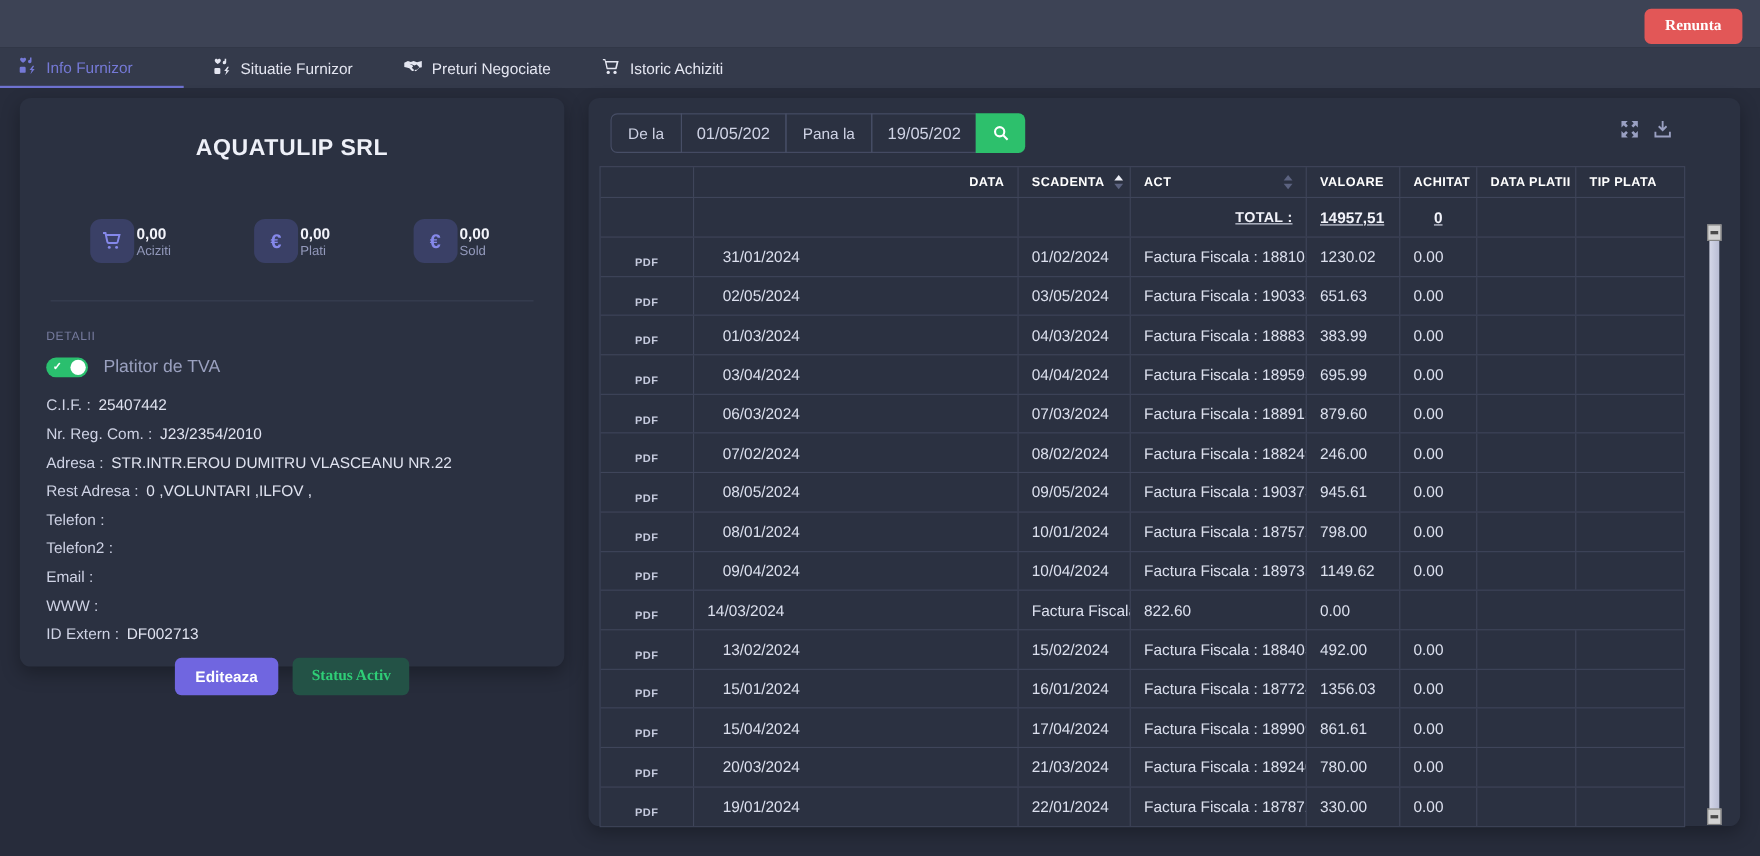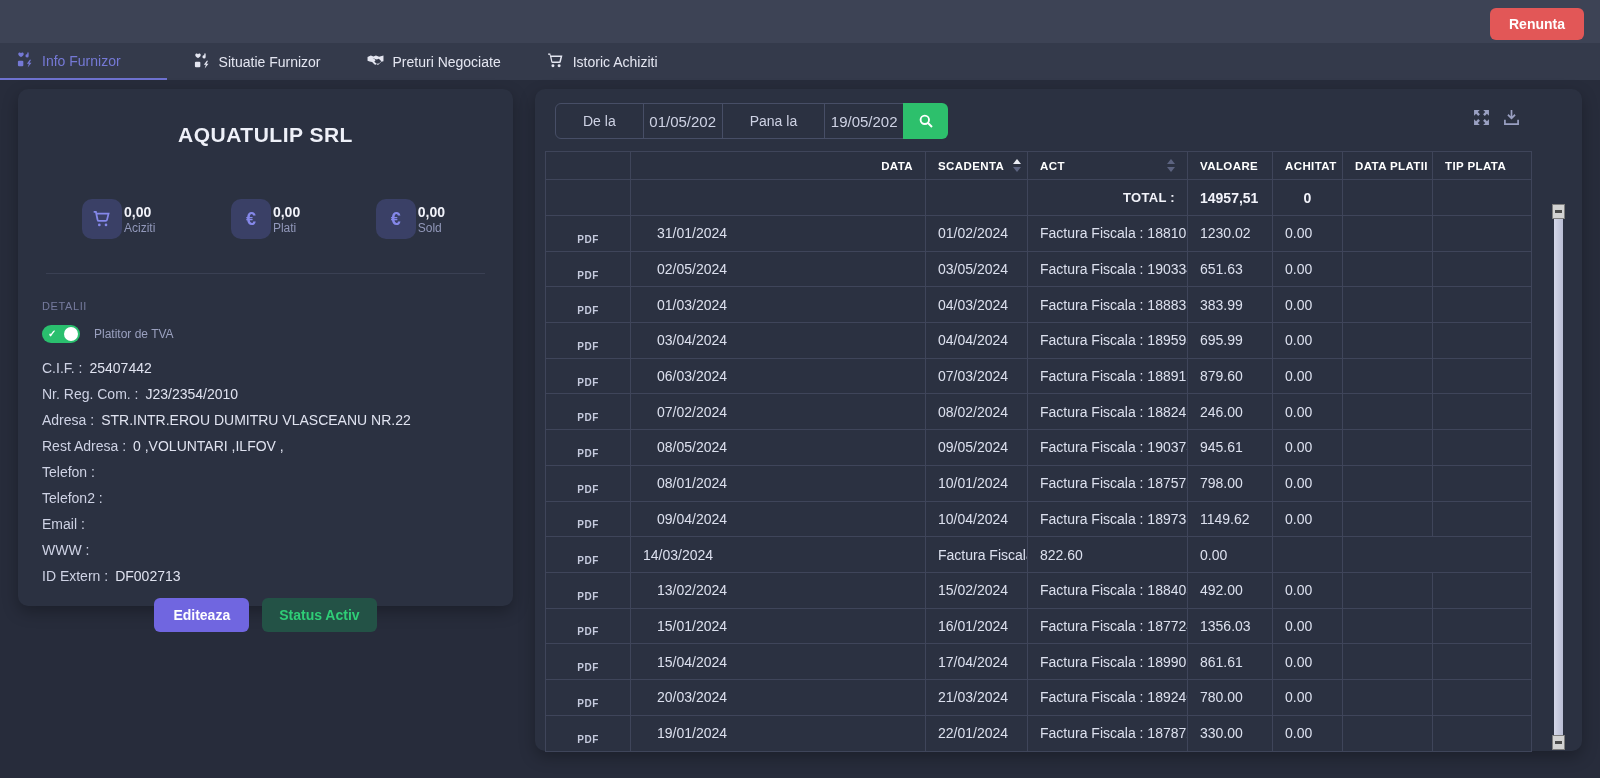--- a/index.html
+++ b/index.html
@@ -8,20 +8,21 @@
     background: #272c3b;
     font-family: "Liberation Sans", sans-serif;
     color: #dce0ee;
     position: relative;
   }
   
   .topbar {
     height: 43px; background: #3d4355;
     display: flex; justify-content: flex-end; align-items: center;
     padding-right: 16px;
+    font-family: Liberation Serif, serif;
   }
   .btn-renunta {
     background: #e25757; color: #fff; font-weight: bold; font-size: 14px;
     border: none; border-radius: 6px; padding: 8px 19px; cursor: pointer;
     font-family: inherit; margin-top: 4px;
   }
   
   .tabbar { height: 37px; background: #343a4b; display: flex; align-items: stretch; }
   .tab {
     display: flex; align-items: center; gap: 9px; padding: 0 20px;
@@ -53,44 +54,44 @@
   .stat-icon svg { width: 20px; height: 20px; stroke: #8588ea; fill: none; stroke-width: 1.6; }
   .stat-icon svg circle.wheel { fill: #8588ea; stroke: none; }
   .stat-value { font-size: 14px; font-weight: bold; color: #f2f3fa; }
   .stat-label { font-size: 12px; color: #9298ba; margin-top: 1px; }
   .divider { border: none; border-top: 1px solid #3a4053; margin: 34px 4px 0; }
   .details-title { margin-top: 26px; font-size: 11px; color: #767b9e; letter-spacing: .6px; }
   .toggle-row { display: flex; align-items: center; gap: 14px; margin-top: 13px; }
   .toggle { width: 38px; height: 18px; border-radius: 9px; background: #2abf6e; position: relative; cursor: pointer; }
   .toggle .check { position: absolute; left: 6px; top: 50%; transform: translateY(-52%); color: #fff; font-size: 10px; font-weight: bold; }
   .toggle .knob { position: absolute; right: 2px; top: 2px; width: 14px; height: 14px; border-radius: 50%; background: #fff; }
-  .toggle-label { font-size: 12px; color: #9aa0bf; }
+  .toggle-label { font-size: 16px; color: #9aa0bf; }
   .fields { margin-top: 17px; }
   .field { margin-bottom: 10px; font-size: 14px; line-height: 16px; color: #ced2e4; }
   .f-value { color: #e0e3f0; margin-left: 7px; }
   .actions { display: flex; gap: 13px; justify-content: center; margin-top: 14px; }
   .btn-edit {
     background: #7066e0; color: #fff; font-weight: bold; font-size: 14px;
     border: none; border-radius: 6px; padding: 9px 19px; cursor: pointer; font-family: inherit;
   }
   .btn-status {
     background: #235246; color: #2fce77; font-weight: bold; font-size: 14px;
-    border: none; border-radius: 6px; padding: 9px 17px; cursor: pointer; font-family: Liberation Sans, sans-serif;
+    border: none; border-radius: 6px; padding: 9px 17px; cursor: pointer; font-family: Liberation Serif, serif;
   }
   
   .panel-top { display: flex; justify-content: space-between; align-items: flex-start; padding: 4px 10px 12px 10px; }
   .filter-group { display: flex; align-items: stretch; height: 36px; }
   .fg-cell {
     border: 1px solid #474e66; margin-left: -1px;
-    display: flex; align-items: center; padding: 0 27px;
+    display: flex; align-items: center; padding: 0 15px;
     font-size: 14px; color: #ced2e4; background: transparent;
   }
   .fg-cell:first-child { margin-left: 0; border-radius: 6px 0 0 6px; }
   .fg-input {
-    width: 80px; background: transparent; border: 1px solid #474e66; margin-left: -1px;
+    width: 96px; background: transparent; border: 1px solid #474e66; margin-left: -1px;
     color: #ced2e4; font-size: 15px; text-align: center; font-family: inherit; outline: none;
   }
   .btn-search {
     width: 45px; background: #2dc06c; border: none; border-radius: 0 6px 6px 0;
     display: flex; align-items: center; justify-content: center; cursor: pointer; margin-left: -1px;
   }
   .btn-search svg { width: 16px; height: 16px; }
   .panel-icons { display: flex; gap: 13px; margin-top: 6px; margin-right: 42px; }
   .icon-btn { background: none; border: none; cursor: pointer; padding: 0; }
   .icon-btn svg { width: 17px; height: 17px; fill: #9aa0c2; }
@@ -106,21 +107,21 @@
     font-size: 11.5px; font-weight: bold; color: #fff; letter-spacing: .4px;
     border-right: 1px solid #3f455a; overflow: hidden; white-space: nowrap; cursor: pointer;
   }
   .th:last-child, .td:last-child { border-right: none; }
   .th.col-data { padding-left: 15px; justify-content: flex-end; }
   .sort { display: flex; flex-direction: column; gap: 3px; margin-left: 9px; }
   .sort.right { margin-left: auto; }
   .tri-up { width: 0; height: 0; border-left: 4px solid transparent; border-right: 4px solid transparent; border-bottom: 5px solid #5c6380; }
   .tri-down { width: 0; height: 0; border-left: 4px solid transparent; border-right: 4px solid transparent; border-top: 5px solid #5c6380; }
   .tri-up.on { border-bottom-color: #eceef6; }
-  .total-row { height: 36px; border-bottom: 1px solid #3f455a; }
+  .total-row { height: 36px; border-bottom: 1px solid #3f455a; text-decoration: underline; }
   .total-row .td { font-weight: bold; color: #f2f3fa; }
   .td.cell-total-label { justify-content: flex-end; font-size: 13px; letter-spacing: .3px; }
   .td.cell-center { justify-content: center; }
   .tr { height: 35.7px; border-bottom: 1px solid #3f455a; }
   .tr:last-child { border-bottom: none; }
   .td {
     display: flex; align-items: center; padding: 0 12px; font-size: 14px;
     color: #dce0ee; border-right: 1px solid #3f455a; overflow: hidden; white-space: nowrap;
   }
   .td.col-data { padding-left: 26px; }

